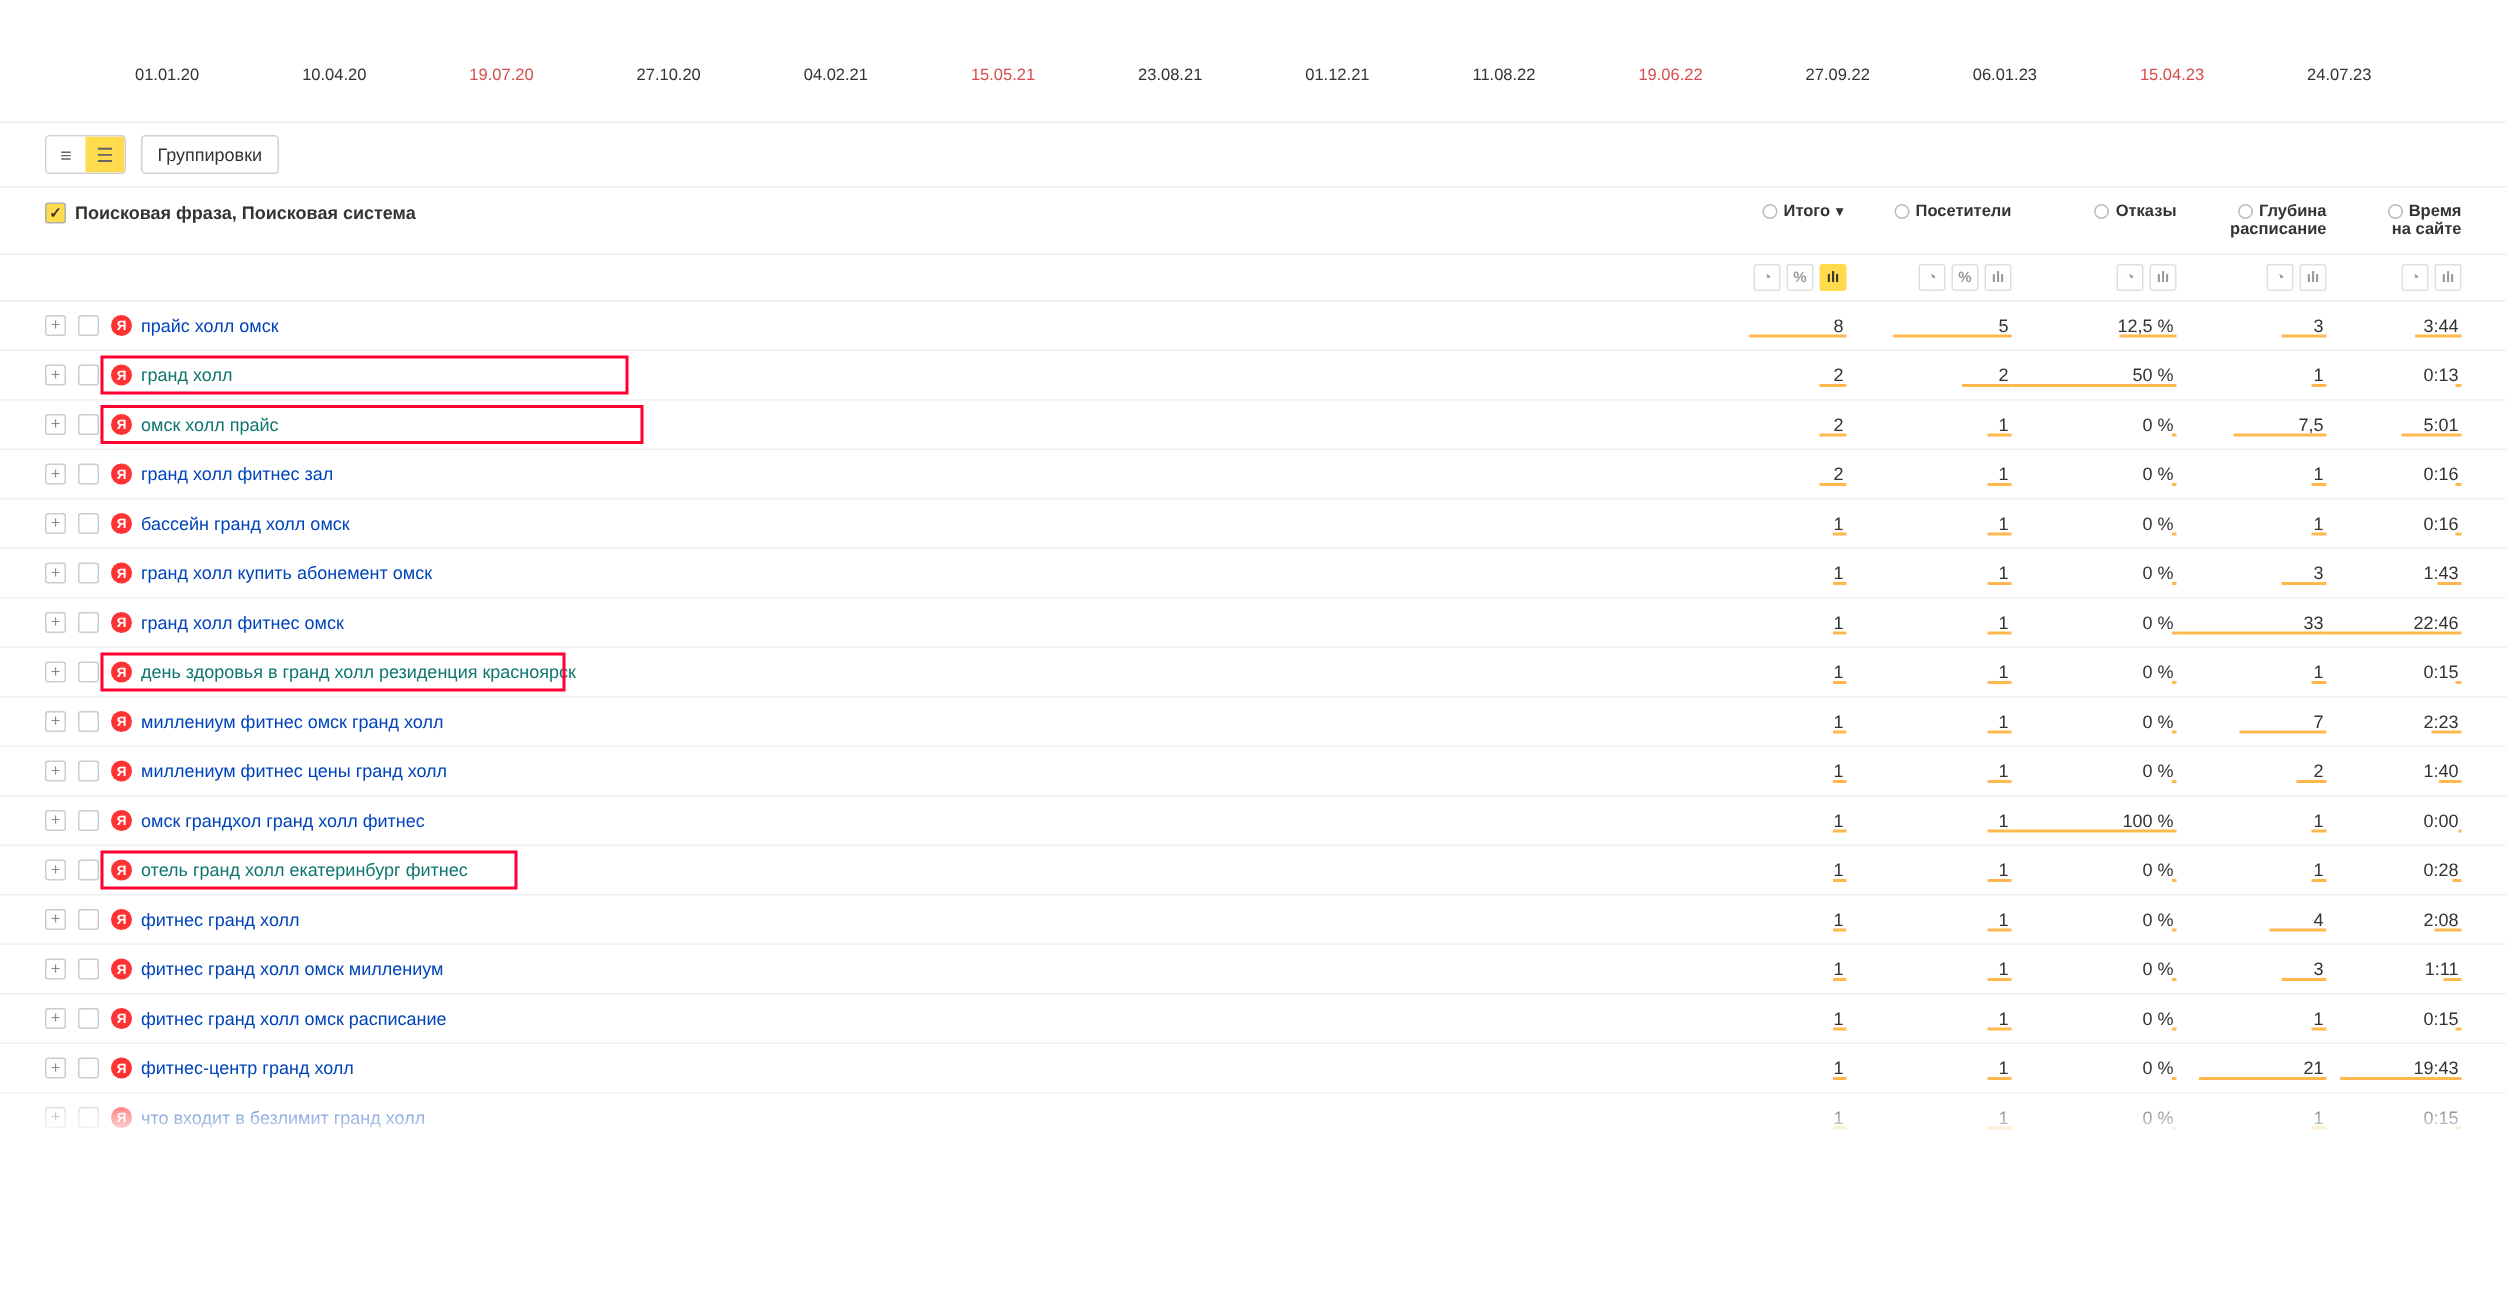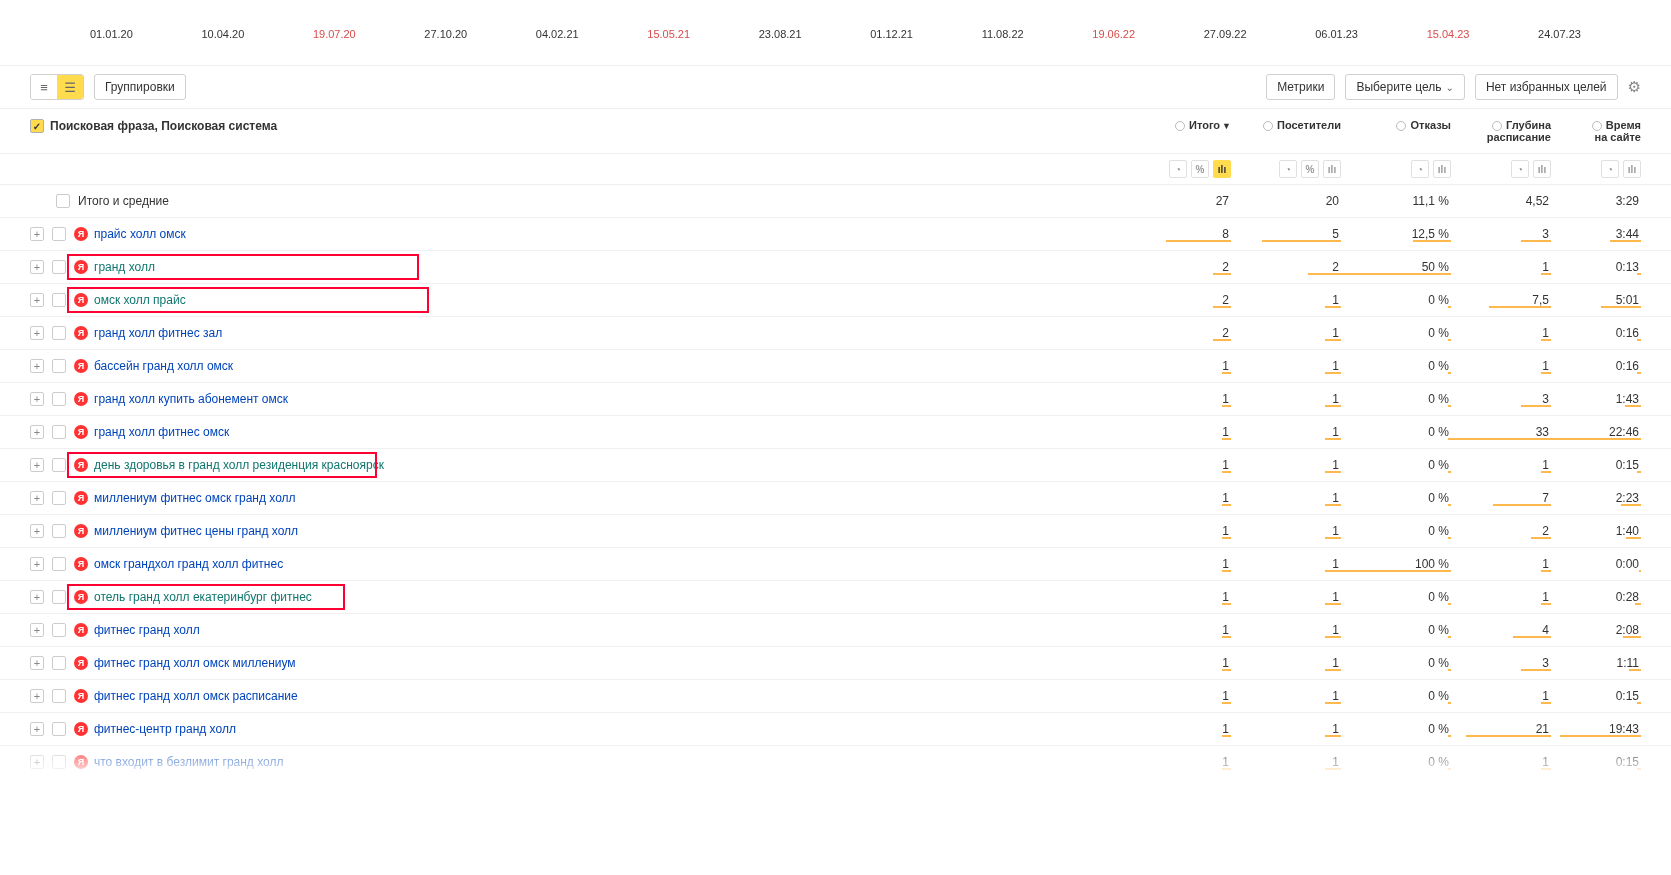--- a/index.html
+++ b/index.html
@@ -1,17 +1,17 @@
 <!DOCTYPE html>
 <html><head>
 <meta charset="utf-8">
 <style>
 *{margin:0;padding:0;box-sizing:border-box;font-family:Arial,Helvetica,sans-serif}
 body{background:#fff;color:#333;font-size:12px}
-.frame{margin:0 auto;width:1671px;position:relative}
+.frame{margin:16px auto;width:1671px;position:relative}
 .axis{display:flex;justify-content:space-between;padding:28px 90px 24px 90px;border-bottom:1px solid transparent}
 .axis span{font-size:11px;color:#333}
 .axis .tick-red{color:#d94c4c}
 .toolbar{display:flex;align-items:center;padding:8px 30px;gap:10px;border-top:1px solid #eee;border-bottom:1px solid #eee}
 .view-btns{display:inline-flex;border:1px solid #d0d0d0;border-radius:3px;overflow:hidden}
 .view-btns button{width:26px;height:24px;border:none;background:#fff;cursor:pointer;display:flex;align-items:center;justify-content:center;font-size:13px;color:#666}
 .view-btns button.active{background:#ffdb4d}
 .pill{border:1px solid #d0d0d0;border-radius:3px;padding:5px 10px;background:#fff;cursor:pointer;font-size:12px;color:#333}
 .toolbar .right{margin-left:auto;display:flex;align-items:center;gap:10px}
 .gear{color:#888;cursor:pointer;font-size:15px}
@@ -75,26 +75,20 @@
       <span class="tick-red">15.04.23</span>
       <span>24.07.23</span>
     </div>
 
   <div class="toolbar">
     <div class="view-btns">
       <button>≡</button>
       <button class="active">☰</button>
     </div>
     <button class="pill">Группировки</button>
-    <div class="right">
-      <button class="pill">Метрики</button>
-      <button class="pill"><span>Выберите цель</span><span class="chev">⌄</span></button>
-      <button class="pill">Нет избранных целей</button>
-      <span class="gear">⚙</span>
-    </div>
   </div>
 
   <div class="header-row">
     <div class="hdr-title">
       <span class="hdr-check">✓</span>
       <span>Поисковая фраза, Поисковая система</span>
     </div>
     <div class="cols">
       <div class="col col-visits">
           <div class="col-head"><span class="radio"></span><span>Итого</span><span class="sort">▼</span></div>
@@ -135,31 +129,20 @@
           <span class="mini">◔</span>
           <span class="mini">ılı</span>
         </div>
       <div class="col col-time icons">
           <span class="mini">◔</span>
           <span class="mini">ılı</span>
         </div>
     </div>
   </div>
 
-  <div class="trow total-row">
-    <span class="chk"></span>
-    <span class="name">Итого и средние</span>
-    <div class="cells">
-      <div class="cell c-visits">27</div>
-      <div class="cell c-visitors">20</div>
-      <div class="cell c-refus">11,1 %</div>
-      <div class="cell c-depth">4,52</div>
-      <div class="cell c-time">3:29</div>
-    </div>
-  </div>
 
   <div id="rows">
       <div class="trow">
         <span class="exp">+</span>
         <span class="chk"></span>
         <span class="ya">Я</span>
         <span class="name">прайс холл омск</span>
         <div class="cells">
           <div class="cell c-visits">8<div class="bar" style="width:72%"></div></div>
           <div class="cell c-visitors">5<div class="bar" style="width:72%"></div></div>

